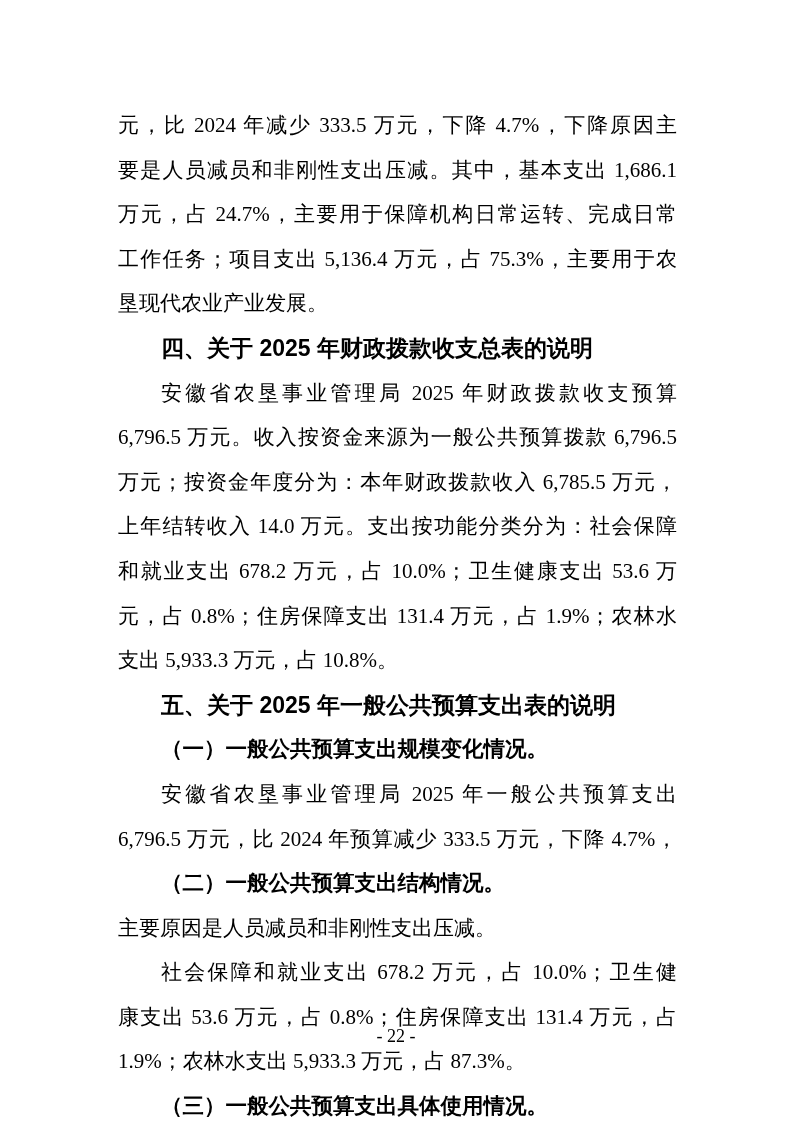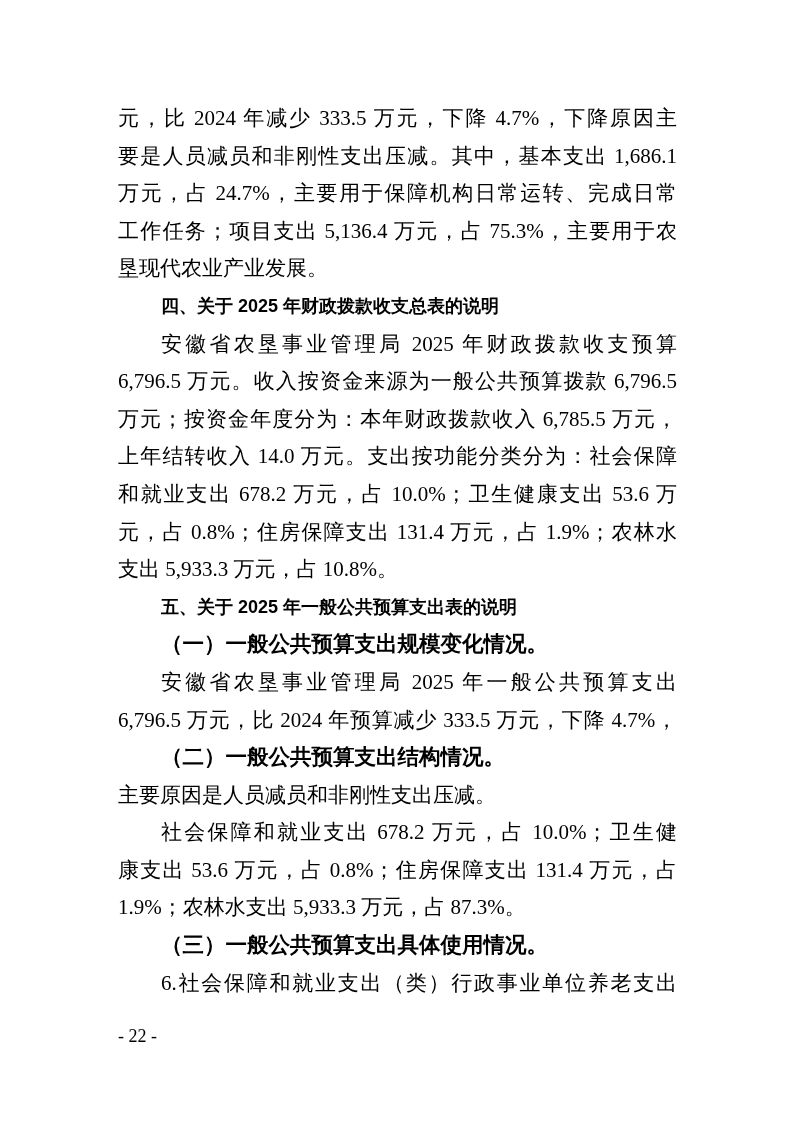--- a/index.html
+++ b/index.html
@@ -20,47 +20,48 @@
     position: absolute;
     left: 118px;
     top: 100px;
     width: 559px;
   }
   .ln {
     min-height: 37.6px;
     line-height: 37.6px;
     font-size: 21px;
     white-space: normal;
+    margin-top: 7px;
   }
   
   .j {
     text-align: justify;
     text-align-last: justify;
   }
   
   .ind {
     padding-left: 43px;
   }
   
   .hei {
     font-family: "Liberation Sans", "DejaVu Sans", sans-serif;
     font-weight: bold;
-    font-size: 18px;
+    font-size: 23px;
   }
   
   .kai {
     font-weight: bold;
     font-size: 21.5px;
   }
   .pagenum {
     position: absolute;
     top: 1026px;
     left: 118px;
     width: 556px;
-    text-align: left;
+    text-align: center;
     font-size: 18px;
     line-height: 20px;
     color: #000000;
   }
 </style>
 </head>
 <body>
 
 <div class="page">
   <div class="text-block">

